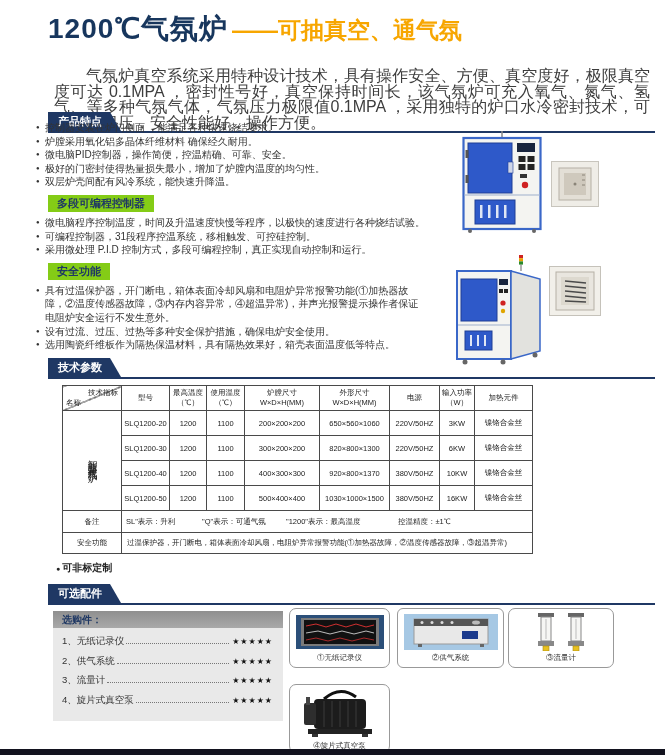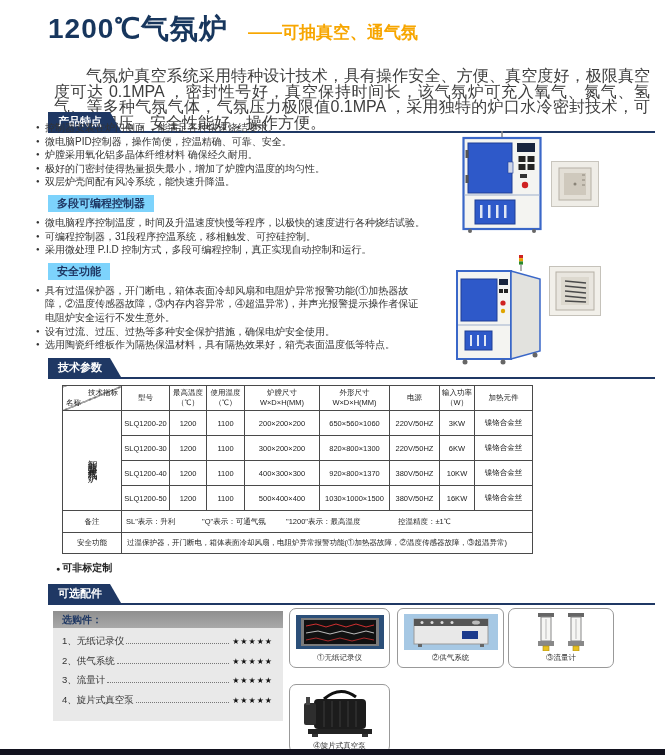--- a/index.html
+++ b/index.html
@@ -2,34 +2,34 @@
 <html><head>
 <meta charset="utf-8">
 <style>
   html,body{margin:0;padding:0;}
   body{width:665px;height:755px;background:#ffffff;font-family:"Liberation Sans",sans-serif;position:relative;overflow:hidden;}
   .page{position:absolute;inset:0;}
 
   
   .hdr{position:absolute;left:48px;top:10px;white-space:nowrap;}
   .title{font-size:28px;font-weight:bold;color:#17365D;letter-spacing:1px;}
-  .subtitle{font-size:17px;font-weight:bold;color:#F7A600;margin-left:20px;}
+  .subtitle{font-size:23px;font-weight:bold;color:#F7A600;margin-left:4px;}
   .intro{position:absolute;left:38px;top:52px;width:596px;margin:16px;font-size:16px;line-height:15.5px;color:#3d3d3d;text-indent:2em;text-align:justify;}
 
   
   .section-head{position:absolute;left:48px;width:607px;height:19px;border-bottom:2px solid #1F3864;}
   .badge{position:absolute;left:0;bottom:0;height:19px;line-height:19px;background:#1F3864;color:#fff;font-size:11px;font-weight:bold;padding:0 8px 0 10px;}
   .badge-slant{position:absolute;bottom:0;left:100%;width:0;height:0;border-bottom:19px solid #1F3864;border-right:11px solid transparent;}
 
   
   .features-left{position:absolute;left:36px;top:121px;width:390px;}
   ul.bullets{margin:0;padding:0;list-style:none;}
   .bullets li{font-size:10px;line-height:13.6px;color:#333;padding-left:9px;position:relative;}
   .bullets li::before{content:"●";position:absolute;left:0;top:0;font-size:6px;line-height:13.6px;color:#333;}
-  .sub-badge{display:inline-block;margin:6px 0 4px 12px;background:#7dd3fc;color:#1F3864;font-weight:bold;font-size:11px;padding:1px 9px;}
+  .sub-badge{display:inline-block;margin:6px 0 4px 12px;background:#84cc16;color:#1F3864;font-weight:bold;font-size:11px;padding:1px 9px;}
 
   
   .photo{position:absolute;}
 
   
   table.specs{position:absolute;left:62px;top:385px;border-collapse:collapse;table-layout:fixed;width:470px;}
   .specs th,.specs td{border:1px solid #4a4a4a;font-size:7.5px;color:#222;text-align:center;padding:0;font-weight:normal;overflow:hidden;}
   .specs .hrow{height:25px;}
   .specs .drow{height:25px;}
   .specs .nrow{height:22px;}
@@ -74,22 +74,22 @@
   </div>
   <p class="intro">气氛炉真空系统采用特种设计技术，具有操作安全、方便、真空度好，极限真空度可达 0.1MPA ，密封性号好，真空保持时间长，该气氛炉可充入氧气、氮气、氢气、等多种气氛气体，气氛压力极限值0.1MPA ，采用独特的炉口水冷密封技术，可长时间保压，安全性能好，操作方便。</p>
 
   <div class="section-head" style="top:112px;">
     <span class="badge"><span>产品特点</span><span class="badge-slant"></span></span>
   </div>
 
   <div class="features-left">
     <ul class="bullets">
       <li>控制器安装在炉门侧面 ，能满足各种快速烧结要求。</li>
+      <li>炉膛采用氧化铝多晶体纤维材料 确保经久耐用。</li>
       <li>微电脑PID控制器，操作简便，控温精确、可靠、安全。</li>
-      <li>炉膛采用氧化铝多晶体纤维材料 确保经久耐用。</li>
       <li>极好的门密封使得热量损失最小，增加了炉膛内温度的均匀性。</li>
       <li>双层炉壳间配有风冷系统，能快速升降温。</li>
     </ul>
     <div class="sub-badge">多段可编程控制器</div>
     <ul class="bullets">
       <li>微电脑程序控制温度，时间及升温速度快慢等程序，以极快的速度进行各种烧结试验。</li>
       <li>可编程控制器，31段程序控温系统，移相触发、可控硅控制。</li>
       <li>采用微处理 P.I.D 控制方式，多段可编程控制，真正实现自动控制和运行。</li>
     </ul>
     <div class="sub-badge">安全功能</div>

